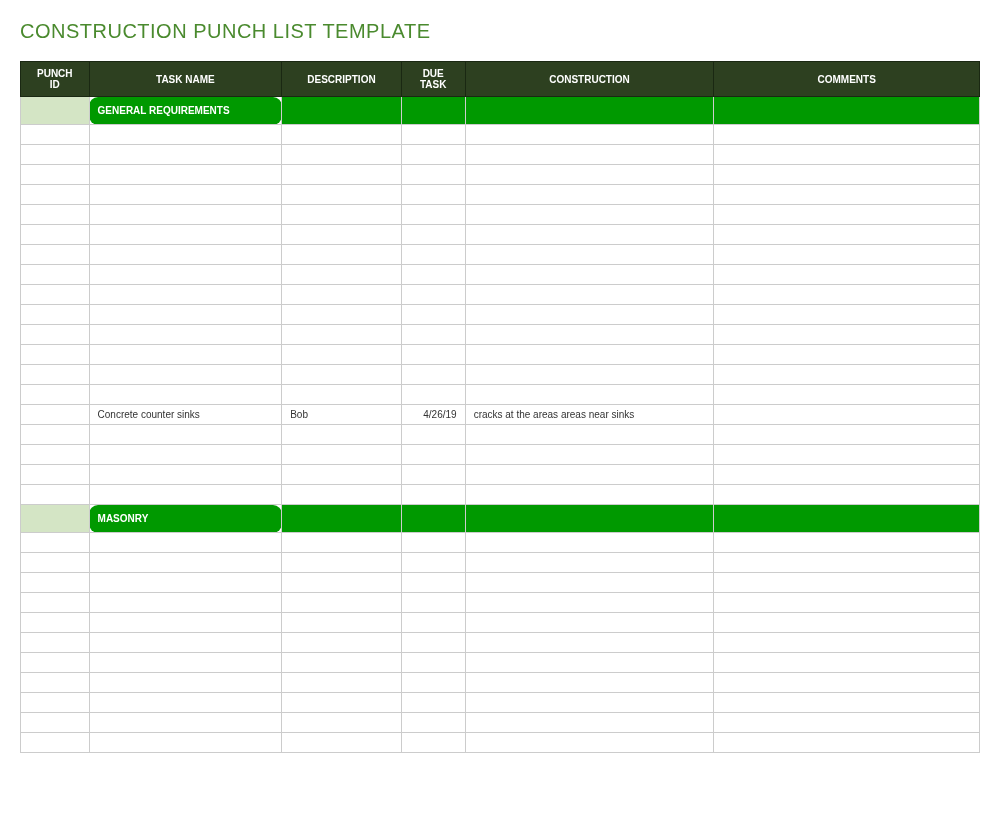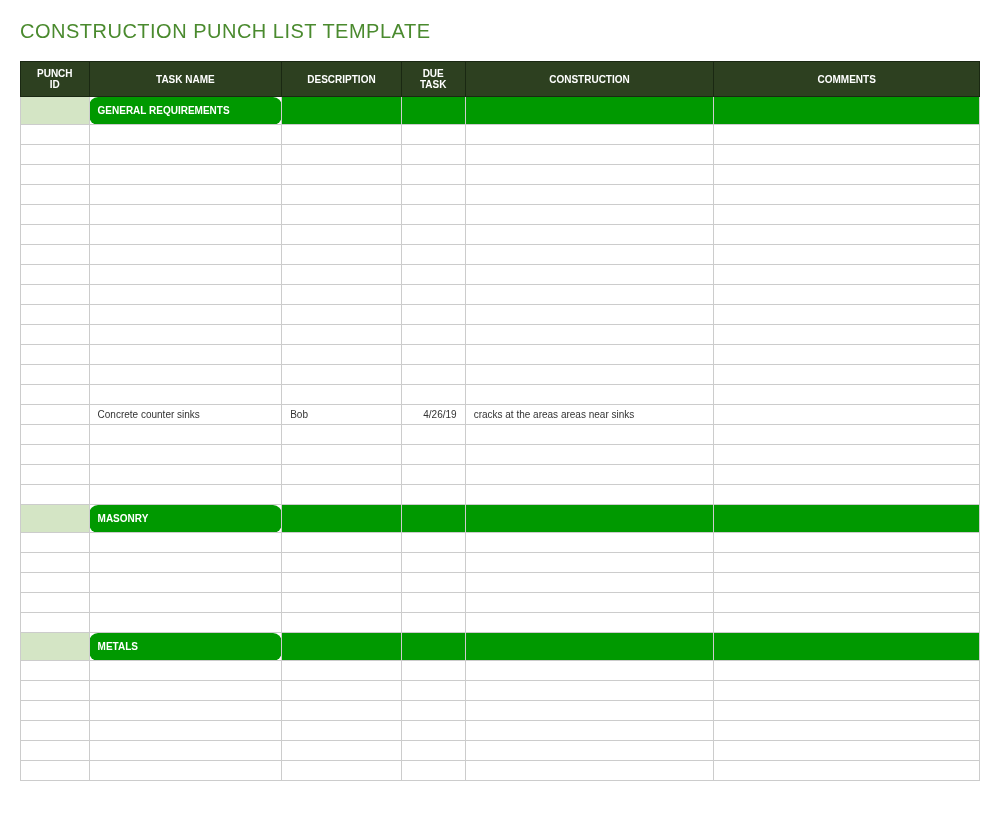--- a/index.html
+++ b/index.html
@@ -290,28 +290,20 @@
         <td></td>
       </tr>
       <tr>
         <td></td>
         <td></td>
         <td></td>
         <td class="due-date-cell"></td>
         <td></td>
         <td></td>
       </tr>
-      <tr class="section-header">
-        <td class="section-id"></td>
-        <td class="section-name">METALS</td>
-        <td class="section-rest"></td>
-        <td class="section-rest"></td>
-        <td class="section-rest"></td>
-        <td class="section-rest"></td>
-      </tr>
       <tr>
         <td></td>
         <td></td>
         <td></td>
         <td class="due-date-cell"></td>
         <td></td>
         <td></td>
       </tr>
       <tr>
         <td></td>

